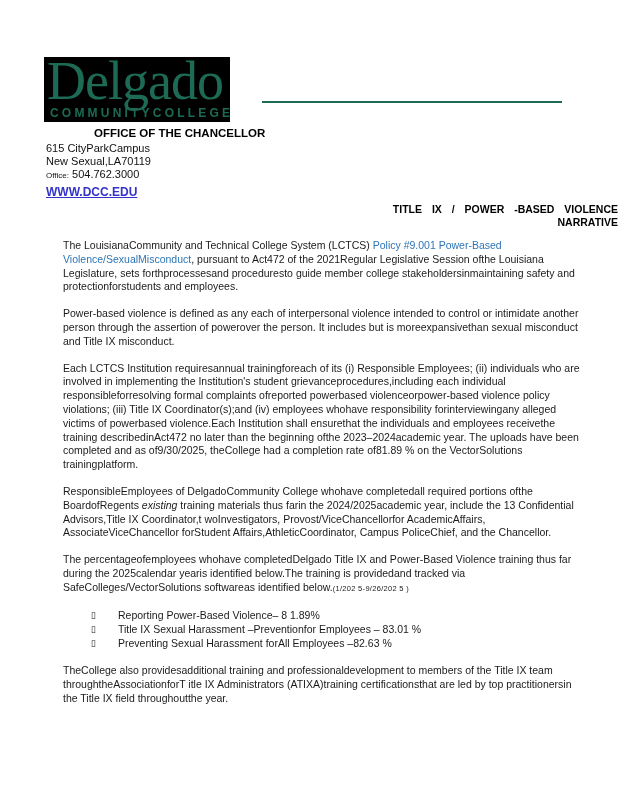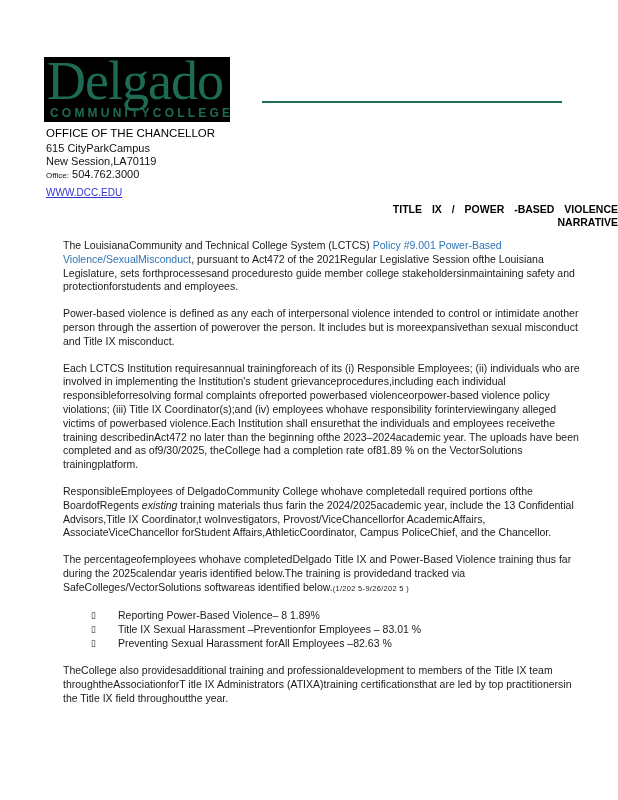--- a/index.html
+++ b/index.html
@@ -34,26 +34,26 @@
     letter-spacing:3.2px;
     color:#1d6b55;
   }
   .masthead-rule{
     position:absolute;left:262px;top:101px;
     width:300px;height:2px;
     background:#1d6b55;
   }
   
   .contact{position:absolute;left:46px;top:127px;line-height:13px;}
-  .contact .office{font-size:11.5px;font-weight:normal;color:#000;margin-bottom:2px;}
+  .contact .office{font-size:11.5px;font-weight:bold;color:#000;margin-bottom:2px;margin-left:48px;}
   .serifline{font-family:Liberation Sans, sans-serif;font-size:11px;color:#111;}
   .phone-label{font-size:8px;}
   .site{
     display:inline-block;margin-top:4px;
-    font-size:10px;font-weight:normal;
+    font-size:12px;font-weight:bold;
     color:#3333cc;text-decoration:underline;
     cursor:pointer;
   }
   
   .doc-title{
     position:absolute;left:0;right:0;top:203px;
     text-align:right;
     font-size:10.5px;font-weight:bold;color:#000;
     line-height:13px;
   }
@@ -100,21 +100,21 @@
     <div class="logo-sub">
       <span>COMMUNITY</span>
       <span>COLLEGE</span>
     </div>
   </div>
   <div class="masthead-rule"></div>
 
   <div class="contact">
     <div class="office">OFFICE OF THE CHANCELLOR</div>
     <div class="serifline">615 CityParkCampus</div>
-    <div class="serifline">New Session,LA70119</div>
+    <div class="serifline">New Sexual,LA70119</div>
     <div class="serifline">
       <span class="phone-label">Office:</span>
       <span>504.762.3000</span>
     </div>
     <a class="site">WWW.DCC.EDU</a>
   </div>
 
   <div class="doc-title">
     <div class="t1">TITLE IX / POWER -BASED VIOLENCE</div>
     <div class="t2">NARRATIVE</div>

